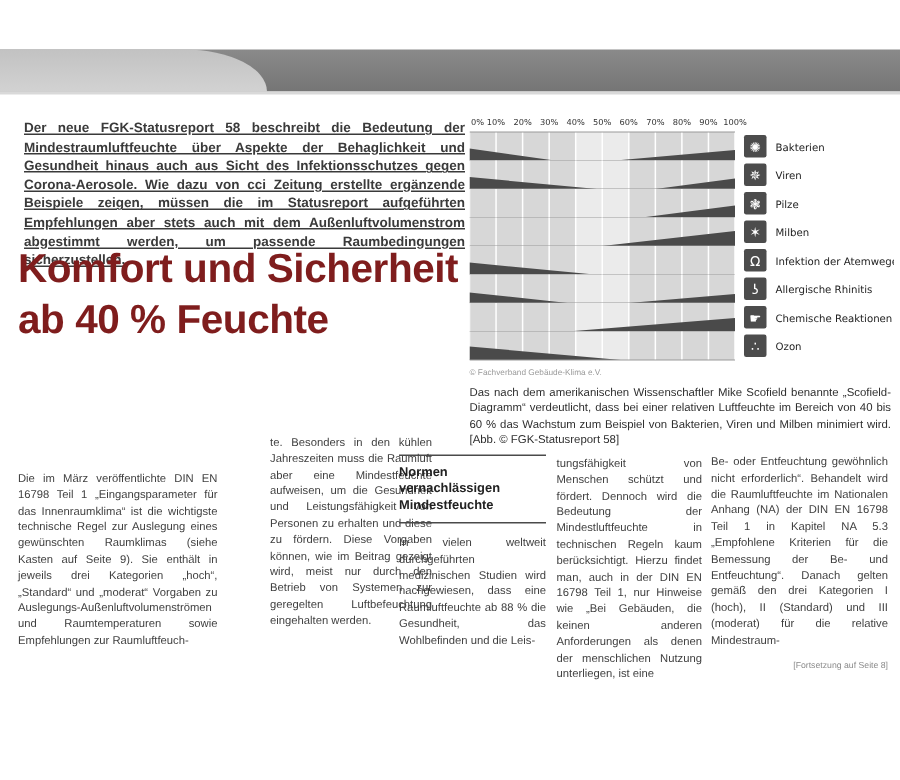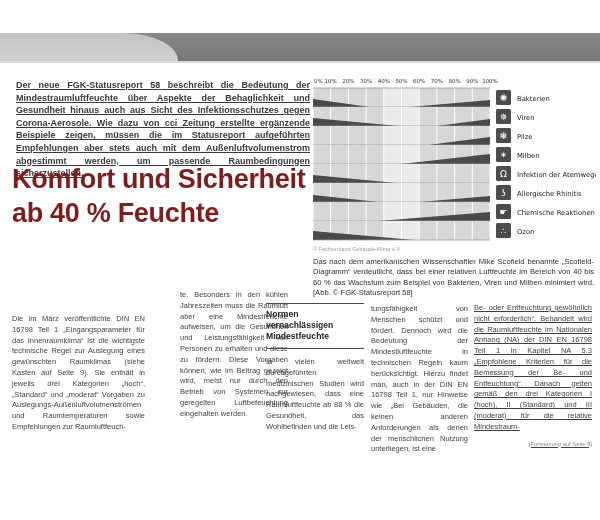--- a/index.html
+++ b/index.html
@@ -28,21 +28,21 @@
   svg text{font-family:"DejaVu Sans", sans-serif;}
   .fig-credit{position:absolute;left:313px;top:246px;font-size:5.5px;color:#9a9a9a;}
   .fig-caption{position:absolute;left:313px;top:257px;width:281px;font-size:7.6px;line-height:10.4px;
         font-weight:400;color:#2e2e2e;text-align:justify;}
   
   .col{position:absolute;font-size:7.5px;line-height:10.8px;color:#3f3f3f;text-align:justify;}
   .col1{left:12px;top:290px;width:133px;margin-top:24px;}
   .col2{left:152px;top:290px;width:108px;margin-left:28px;}
   .col3{left:266px;top:303px;width:98px;}
   .col4{left:371px;top:304px;width:97px;}
-  .col5{left:474px;top:303px;width:118px;text-decoration:underline;}
+  .col5{left:474px;top:303px;width:118px;}
   .sec-head{border-top:1.4px solid #4a4a4a;border-bottom:1.4px solid #4a4a4a;
         padding:5px 0 6px 0;margin-bottom:8px;font-size:8.6px;line-height:11px;
         font-weight:700;color:#222;text-align:left;}
   .continuation{margin-top:6px;text-align:right;font-size:5.8px;color:#8a8a8a;}
 </style>
 </head>
 <body>
 
 <div id="page">
 

